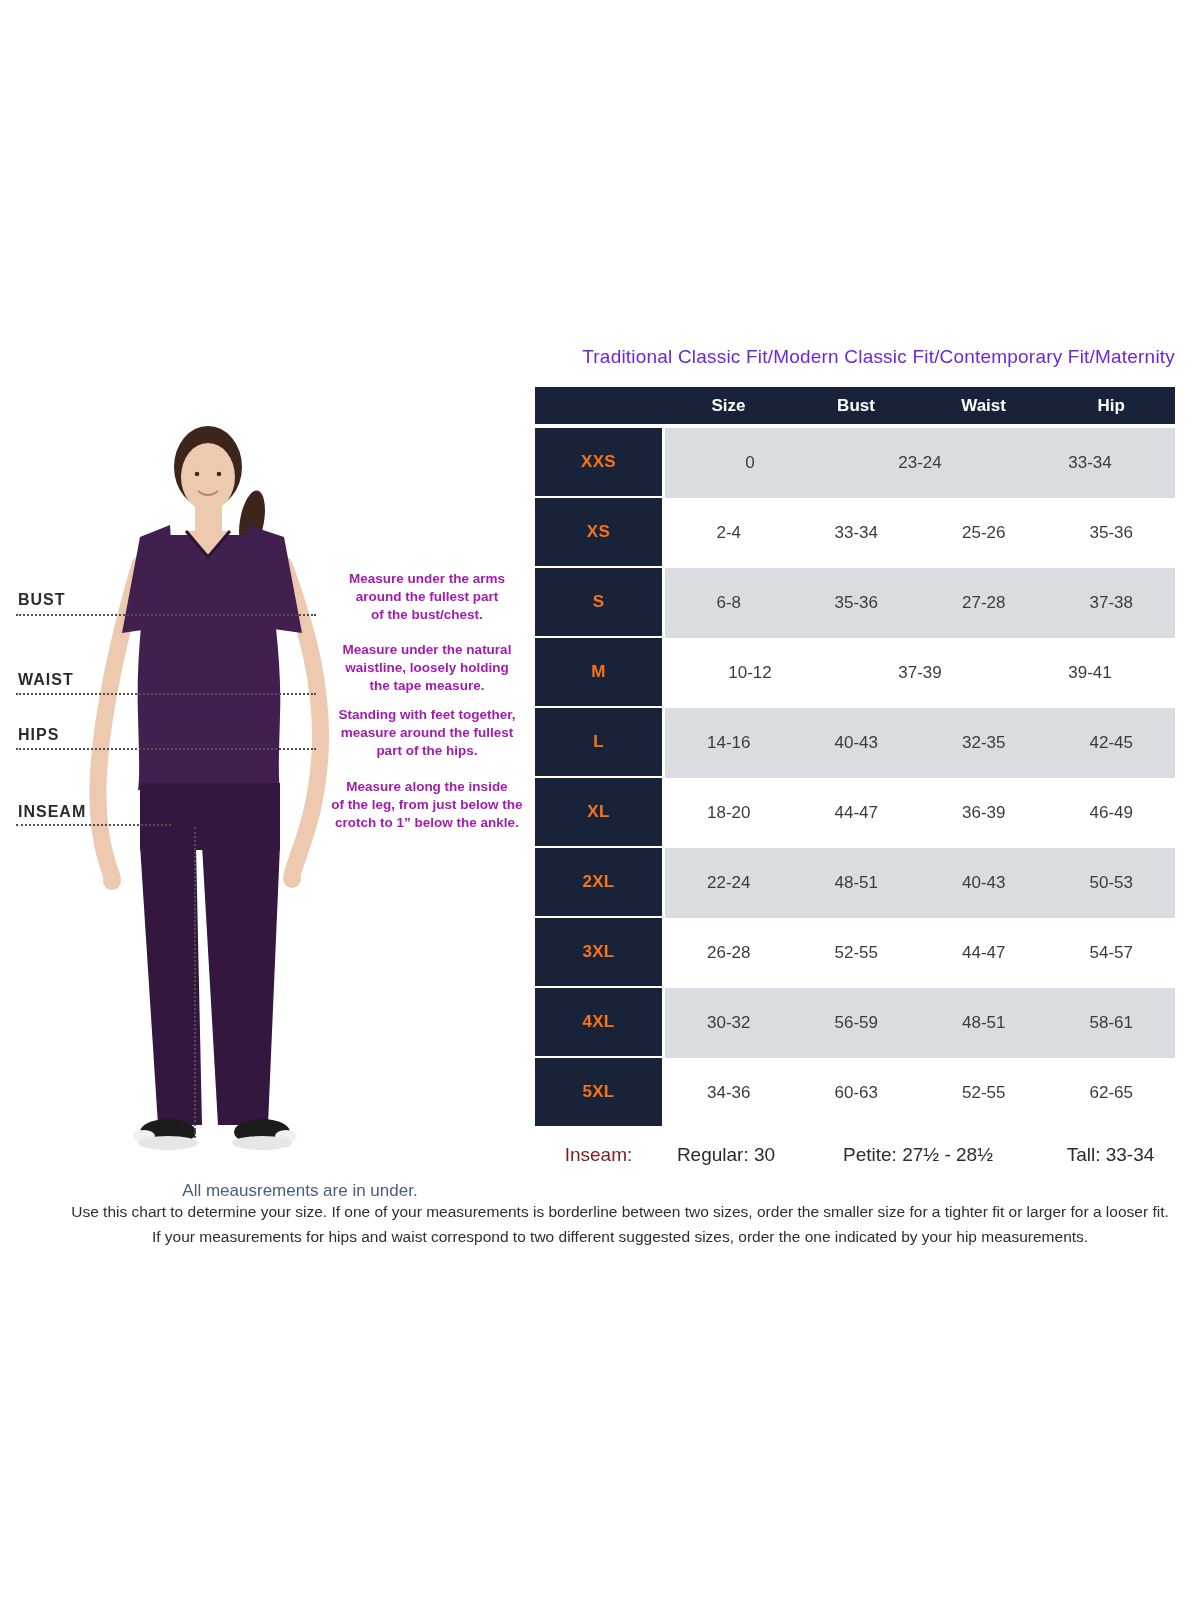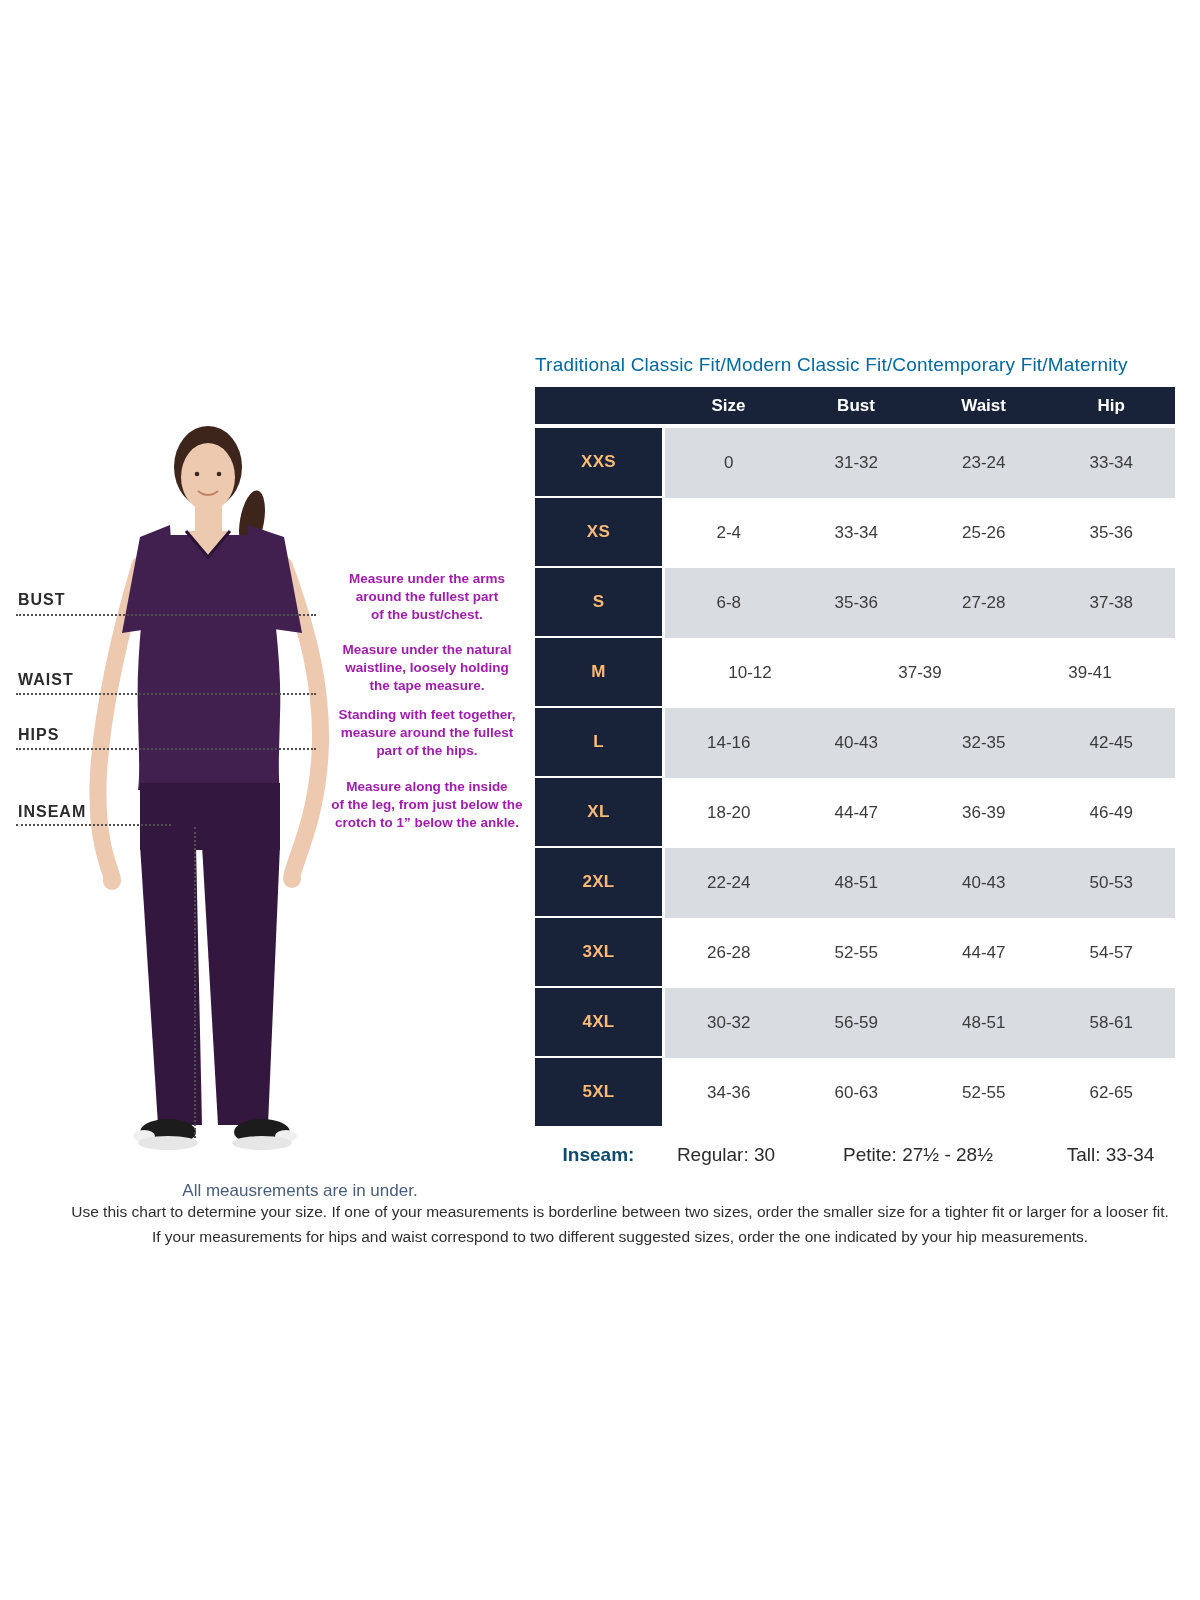--- a/index.html
+++ b/index.html
@@ -5,49 +5,49 @@
   html,body{margin:0;padding:0;background:#fff;}
   .sheet{
     position:relative;width:1200px;height:1600px;background:#ffffff;
     font-family:"Liberation Sans",sans-serif;overflow:hidden;
     --navy:#18233a; --row-alt:#d9dce1; --note-blue:#475d7d;
     --scrub:#41204f; --scrub-dark:#33173f; --skin:#edc9b0; --hair:#3d251b;
   }
   .abs{position:absolute;}
   
   .chart-title{
-    left:535px;top:354px;width:640px;text-align:left;
-    font-size:19px;color:#0369a1;letter-spacing:.2px;
+    left:535px;top:346px;width:640px;text-align:right;
+    font-size:19px;color:#6d28d9;letter-spacing:.2px;
   }
   .thead{
     left:535px;top:387px;width:640px;height:37px;background:var(--navy);
     display:flex;align-items:center;color:#fff;font-weight:bold;font-size:17px;
   }
   .thead .hcell{width:128px;text-align:center;}
   .thead .hcell.first{width:127px;margin-right:3px;}
   .tbody{left:535px;top:428px;width:640px;}
   .trow{display:flex;height:70px;}
   .tlabel{
     width:127px;margin-right:3px;background:var(--navy);
     border-bottom:2px solid #ffffff;box-sizing:border-box;
     display:flex;align-items:center;justify-content:center;
-    color:#fdba74;font-weight:bold;font-size:17px;letter-spacing:.3px;
+    color:#f97316;font-weight:bold;font-size:17px;letter-spacing:.3px;
   }
   .tband{flex:1;display:flex;}
   .trow:nth-child(odd) .tband{background:var(--row-alt);}
   .tcell{
     flex:1;display:flex;align-items:center;justify-content:center;
     font-size:17px;color:#3c3c3c;
   }
   .inseam-row{
     left:535px;top:1135px;width:640px;height:40px;display:flex;align-items:center;
     font-size:19px;color:#2b2b2b;
   }
   .inseam-row .icell{text-align:center;}
-  .icell.lab{width:127px;font-weight:bold;color:#0c4a6e;}
+  .icell.lab{width:127px;font-weight:normal;color:#7f1d1d;}
   .icell.c1{width:128px;}
   .icell.c2{width:256px;}
   .icell.c3{width:129px;}
   
   .guide-label{
     left:18px;font-size:16px;font-weight:600;color:#2b2b2b;letter-spacing:1px;z-index:3;
   }
   .guide-line{
     left:16px;border-top:2px dotted #4f4f4f;height:0;z-index:3;
   }
@@ -139,21 +139,20 @@
     <div class="hcell">Bust</div>
     <div class="hcell">Waist</div>
     <div class="hcell">Hip</div>
   </div>
 
   <div class="abs tbody">
       <div class="trow">
         <div class="tlabel">XXS</div>
         <div class="tband">
           <div class="tcell">0</div>
-          <div class="tcell">31-32</div>
           <div class="tcell">23-24</div>
           <div class="tcell">33-34</div>
         </div>
       </div>
       <div class="trow">
         <div class="tlabel">XS</div>
         <div class="tband">
           <div class="tcell">2-4</div>
           <div class="tcell">33-34</div>
           <div class="tcell">25-26</div>

